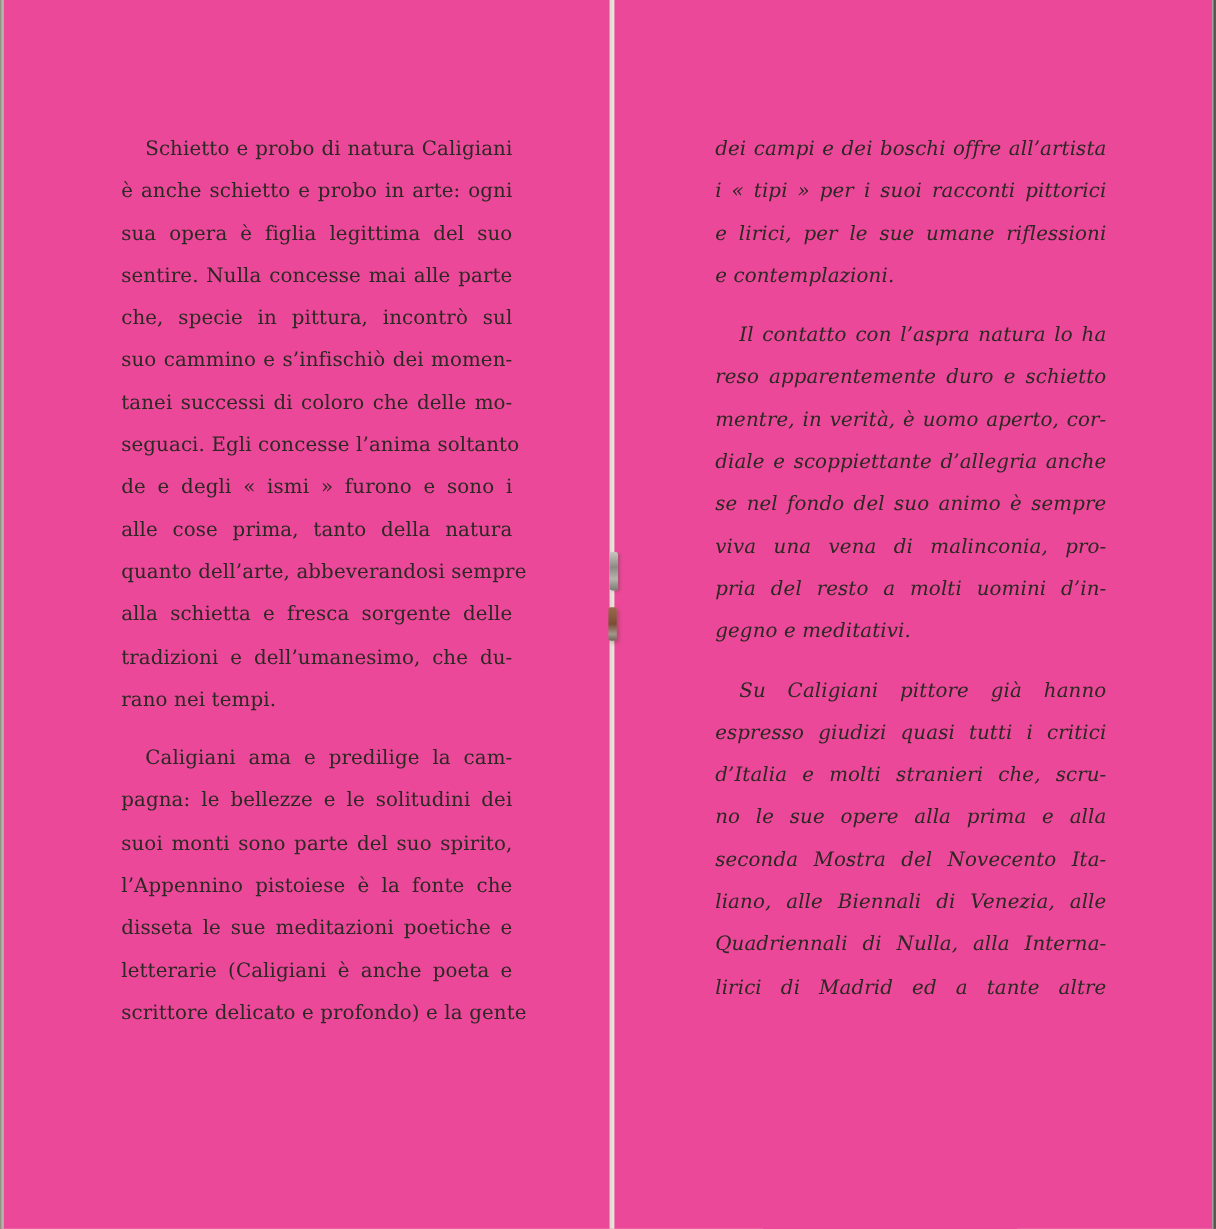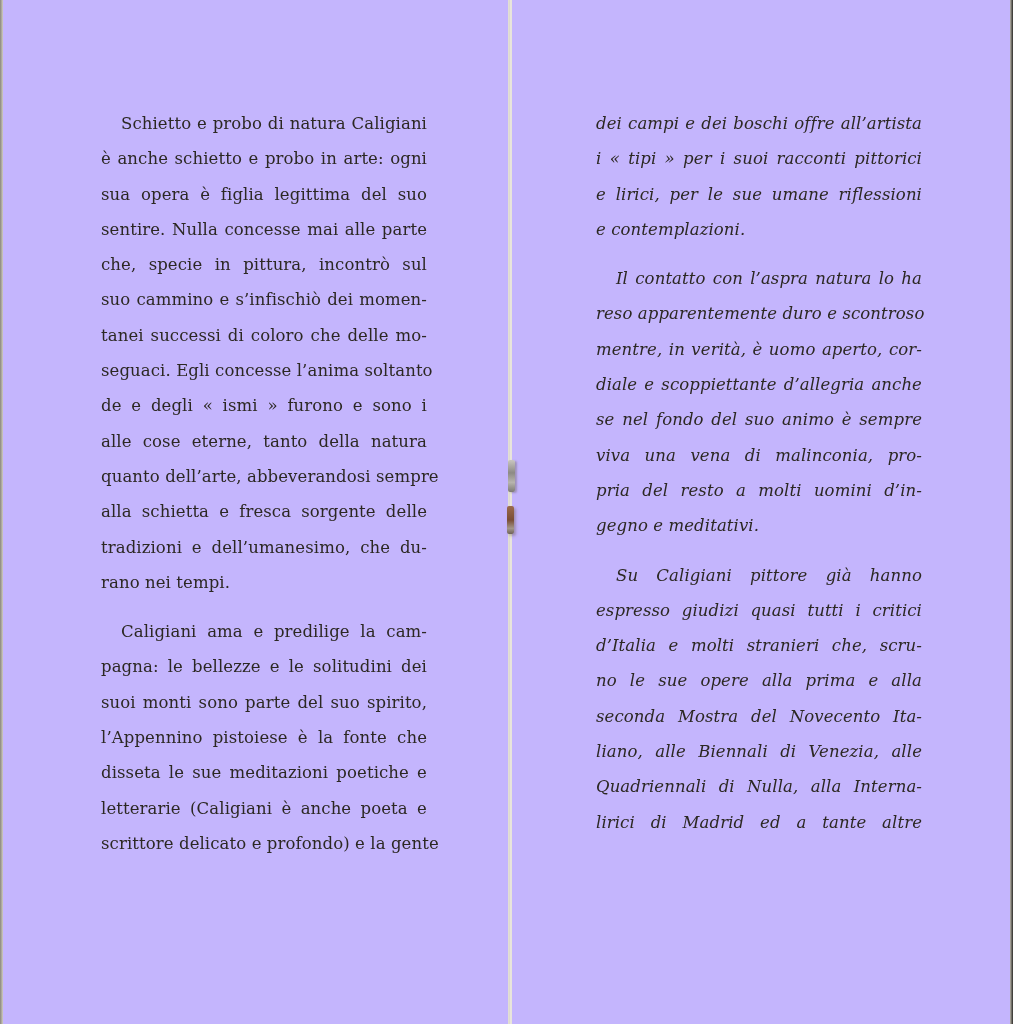--- a/index.html
+++ b/index.html
@@ -10,21 +10,21 @@
       width: 1013px;
       height: 1024px;
       background: #e6e2d9;
       position: relative;
       overflow: hidden;
     }
     .spread {
       position: absolute;
       left: 0; top: 0;
       width: 1013px; height: 1024px;
-      background: #c4b5fd;
+      background: #ec4899;
     }
     .left-edge {
       position: absolute;
       left: 0; top: 0;
       width: 3px; height: 1024px;
       background: linear-gradient(to right, #8a867c, #cfcbc1);
     }
     .right-edge {
       position: absolute;
       right: 0; top: 0;
@@ -96,21 +96,21 @@
     <div class="para">
       <span class="line indent">Schietto e probo di natura Caligiani</span>
       <span class="line">è anche schietto e probo in arte: ogni</span>
       <span class="line">sua opera è figlia legittima del suo</span>
       <span class="line">sentire. Nulla concesse mai alle parte</span>
       <span class="line">che, specie in pittura, incontrò sul</span>
       <span class="line">suo cammino e s’infischiò dei momen-</span>
       <span class="line">tanei successi di coloro che delle mo-</span>
       <span class="line">seguaci. Egli concesse l’anima soltanto</span>
       <span class="line">de e degli « ismi » furono e sono i</span>
-      <span class="line">alle cose eterne, tanto della natura</span>
+      <span class="line">alle cose prima, tanto della natura</span>
       <span class="line">quanto dell’arte, abbeverandosi sempre</span>
       <span class="line">alla schietta e fresca sorgente delle</span>
       <span class="line">tradizioni e dell’umanesimo, che du-</span>
       <span class="line last">rano nei tempi.</span>
     </div>
     <div class="para">
       <span class="line indent">Caligiani ama e predilige la cam-</span>
       <span class="line">pagna: le bellezze e le solitudini dei</span>
       <span class="line">suoi monti sono parte del suo spirito,</span>
       <span class="line">l’Appennino pistoiese è la fonte che</span>
@@ -122,21 +122,21 @@
 
   <div class="page page-right">
     <div class="para">
       <span class="line">dei campi e dei boschi offre all’artista</span>
       <span class="line">i « tipi » per i suoi racconti pittorici</span>
       <span class="line">e lirici, per le sue umane riflessioni</span>
       <span class="line last">e contemplazioni.</span>
     </div>
     <div class="para">
       <span class="line indent">Il contatto con l’aspra natura lo ha</span>
-      <span class="line">reso apparentemente duro e scontroso</span>
+      <span class="line">reso apparentemente duro e schietto</span>
       <span class="line">mentre, in verità, è uomo aperto, cor-</span>
       <span class="line">diale e scoppiettante d’allegria anche</span>
       <span class="line">se nel fondo del suo animo è sempre</span>
       <span class="line">viva una vena di malinconia, pro-</span>
       <span class="line">pria del resto a molti uomini d’in-</span>
       <span class="line last">gegno e meditativi.</span>
     </div>
     <div class="para">
       <span class="line indent">Su Caligiani pittore già hanno</span>
       <span class="line">espresso giudizi quasi tutti i critici</span>

